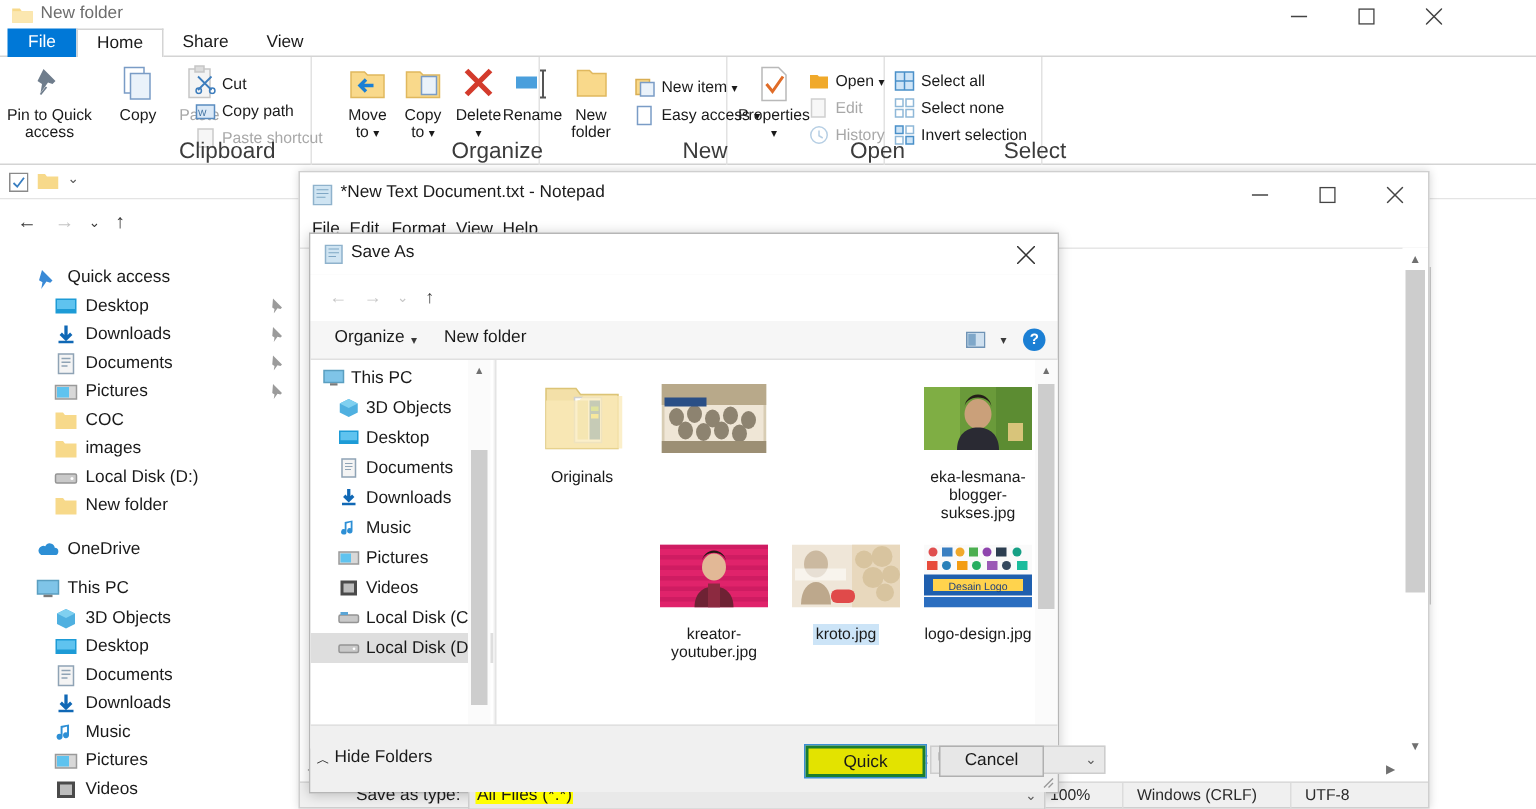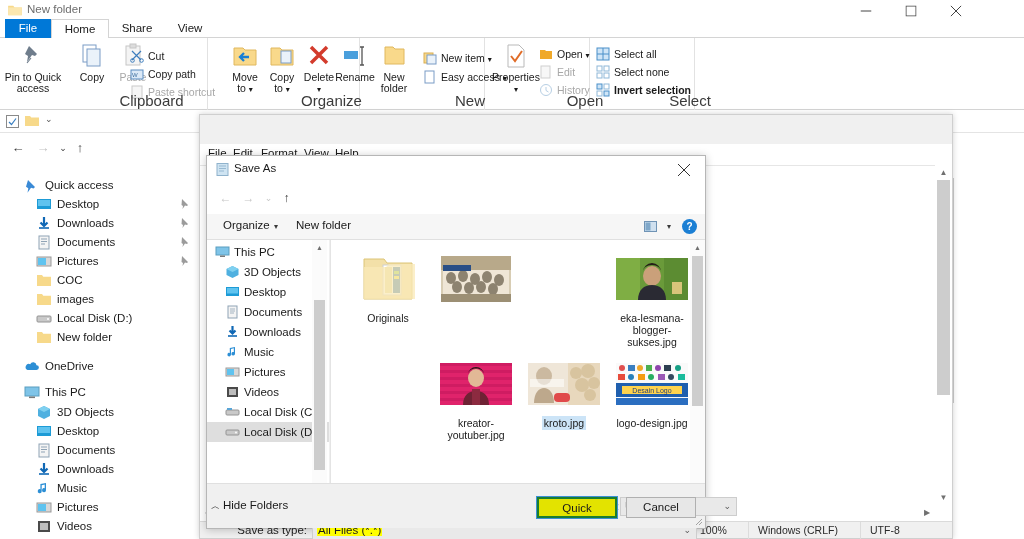--- a/index.html
+++ b/index.html
@@ -347,21 +347,21 @@
       </div>
       <div class="rsmall" style="left:5px;top:26px;">
         <svg class="ic" viewBox="0 0 14 14">
             <rect x="1" y="1" width="5" height="5" fill="none" stroke="#8fb8d8"></rect>
             <rect x="8" y="1" width="5" height="5" fill="none" stroke="#8fb8d8"></rect>
             <rect x="1" y="8" width="5" height="5" fill="none" stroke="#8fb8d8"></rect>
             <rect x="8" y="8" width="5" height="5" fill="none" stroke="#8fb8d8"></rect>
           </svg>
         <span>Select none</span>
       </div>
-      <div class="rsmall" style="left:5px;top:44px;font-weight:bold;">
+      <div class="rsmall" style="left:5px;top:44px;">
         <svg class="ic" viewBox="0 0 14 14">
             <rect x="1" y="1" width="5" height="5" fill="#cfe5f7" stroke="#4a90c9"></rect>
             <rect x="8" y="1" width="5" height="5" fill="none" stroke="#8fb8d8"></rect>
             <rect x="1" y="8" width="5" height="5" fill="none" stroke="#8fb8d8"></rect>
             <rect x="8" y="8" width="5" height="5" fill="#cfe5f7" stroke="#4a90c9"></rect>
           </svg>
         <span>Invert selection</span>
       </div>
       <div class="rgroup-label">Select</div>
     </div>
@@ -547,20 +547,42 @@
     <div class="arw" style="top:0;">▲</div>
     <div class="thumb"></div>
     <div class="arw" style="bottom:0;">▼</div>
   </div>
   <div class="ex-hscroll">
     <div style="position:absolute;right:16px;top:0;width:16px;height:16px;text-align:center;line-height:16px;font-size:8px;color:#707070;">▶</div>
   </div>
 </div>
 
 <div id="notepad">
+  <div class="np-titlebar">
+    <svg class="np-title-icon" viewBox="0 0 14 14">
+        <rect x="1" y="0.5" width="12" height="13" fill="#cfe4f2" stroke="#8fb2cc"></rect>
+        <path d="M3 3.5h8M3 6h8M3 8.5h6" stroke="#7ea6c4" stroke-width="0.8"></path>
+      </svg>
+    <div class="np-title-text">*New Text Document.txt - Notepad</div>
+    <div class="np-cap" style="right:90px;">
+      <svg width="11" height="11" viewBox="0 0 11 11">
+          <path d="M0 5.5h11" stroke="#444"></path>
+        </svg>
+    </div>
+    <div class="np-cap" style="right:45px;">
+      <svg width="11" height="11" viewBox="0 0 11 11">
+          <rect x="0.5" y="0.5" width="10" height="10" fill="none" stroke="#444"></rect>
+        </svg>
+    </div>
+    <div class="np-cap" style="right:0;">
+      <svg width="11" height="11" viewBox="0 0 11 11">
+          <path d="M0 0 L11 11 M11 0 L0 11" stroke="#444"></path>
+        </svg>
+    </div>
+  </div>
 
   <div class="np-menu">
     <span style="left:8px;">File</span>
     <span style="left:33px;">Edit</span>
     <span style="left:61px;">Format</span>
     <span style="left:104px;">View</span>
     <span style="left:135px;">Help</span>
   </div>
 
   <div class="np-body"></div>

